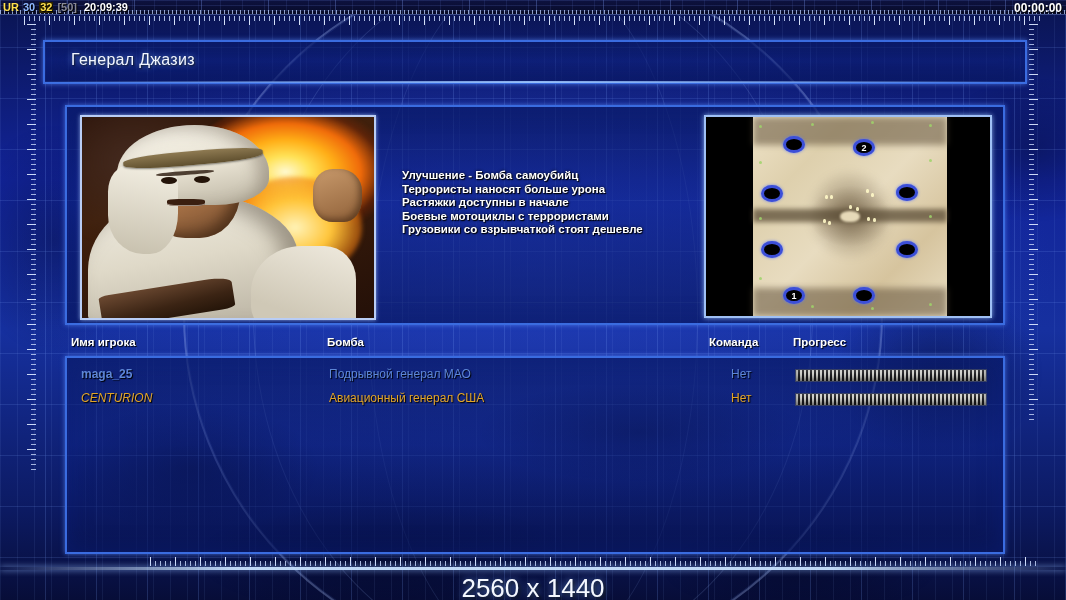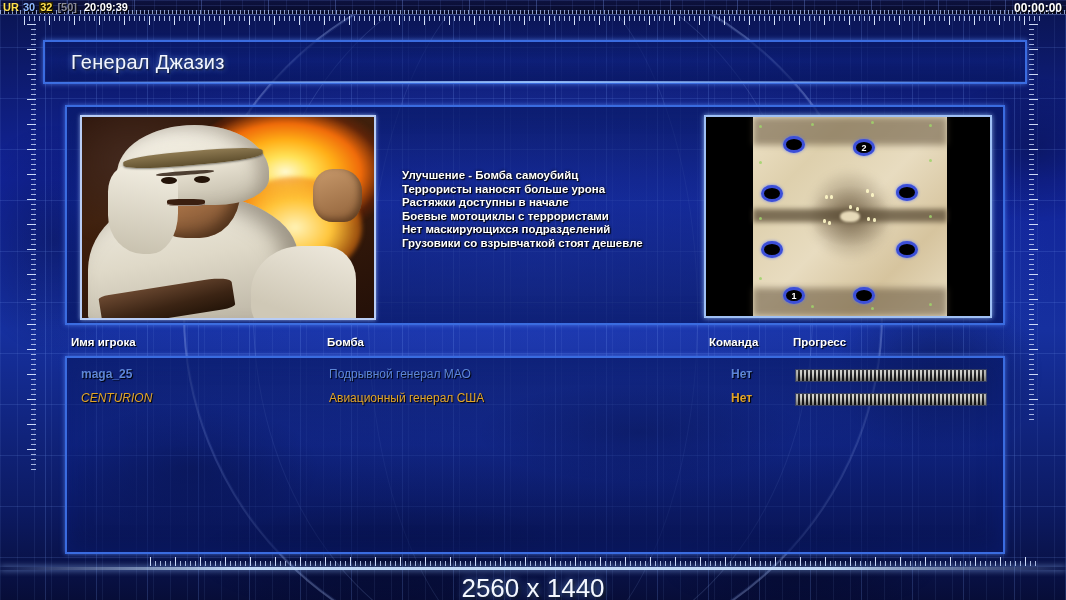--- a/index.html
+++ b/index.html
@@ -135,21 +135,21 @@
     background:linear-gradient(180deg, rgba(10,25,95,.62) 0%, rgba(14,34,130,.45) 45%, rgba(8,20,85,.62) 100%);
   }
 
   #title-box { left:0; top:0; width:984px; height:44px; }
   #title-box .inner-line {
     position:absolute; left:0; right:0; bottom:-1px; height:2px;
     background:linear-gradient(90deg, rgba(90,150,255,.1), rgba(160,200,255,.9), rgba(90,150,255,.1));
   }
   #page-title {
     position:absolute; left:26px; top:9px;
-    font-size:20px; color:#f2f6ff; letter-spacing:.3px;
+    font-size:16px; color:#f2f6ff; letter-spacing:.3px;
     text-shadow:0 0 6px rgba(120,170,255,.85), 1px 1px 2px #000;
   }
 
   #media-box { left:22px; top:65px; width:940px; height:220px; }
 
   
   #portrait-frame {
     position:absolute; left:13px; top:8px; width:296px; height:205px;
     border:2px solid #b9cdf5; background:#000;
     box-shadow:0 0 4px rgba(170,200,255,.8);
@@ -297,21 +297,21 @@
   .h-name { left:6px; }
   .h-army { left:262px; }
   .h-team { left:644px; }
   .h-prog { left:728px; }
 
   #list-box { left:22px; top:316px; width:940px; height:198px; }
 
   .prow { position:absolute; left:0; width:940px; height:24px; }
   .prow .c-name { position:absolute; left:14px; top:3px; font-size:12px; }
   .prow .c-army { position:absolute; left:262px; top:3px; font-size:12px; }
-  .prow .c-team { position:absolute; left:664px; top:3px; font-size:12px;font-weight:bold; }
+  .prow .c-team { position:absolute; left:664px; top:3px; font-size:12px; }
   .prow .c-prog { position:absolute; left:728px; top:5px; width:192px; height:13px; }
 
   .bar-outer {
     width:100%; height:100%;
     background:#0a0a0c;
     border:1px solid rgba(60,70,110,.9);
     box-shadow:inset 0 0 4px rgba(0,0,0,.95);
     overflow:hidden; position:relative;
   }
   .bar-fill {
@@ -393,21 +393,20 @@
         <div class="p-mouth"></div>
         <div class="p-gun"></div>
       </div>
     </div>
 
     <div id="desc">
         <div>Улучшение - Бомба самоубийц</div>
         <div>Террористы наносят больше урона</div>
         <div>Растяжки доступны в начале</div>
         <div>Боевые мотоциклы с террористами</div>
-        <div>Нет маскирующихся подразделений</div>
         <div>Грузовики со взрывчаткой стоят дешевле</div>
       </div>
 
     <div id="minimap-frame">
       <div id="minimap-inner">
         <div class="mm-centerblob"></div>
         <div class="mm-ridge" style="left:0;top:0;width:100%;height:14%;"></div>
         <div class="mm-ridge" style="left:0;bottom:0;width:100%;height:14%;"></div>
         <div class="mm-canyon"></div>
         <div class="mm-eye"></div>

